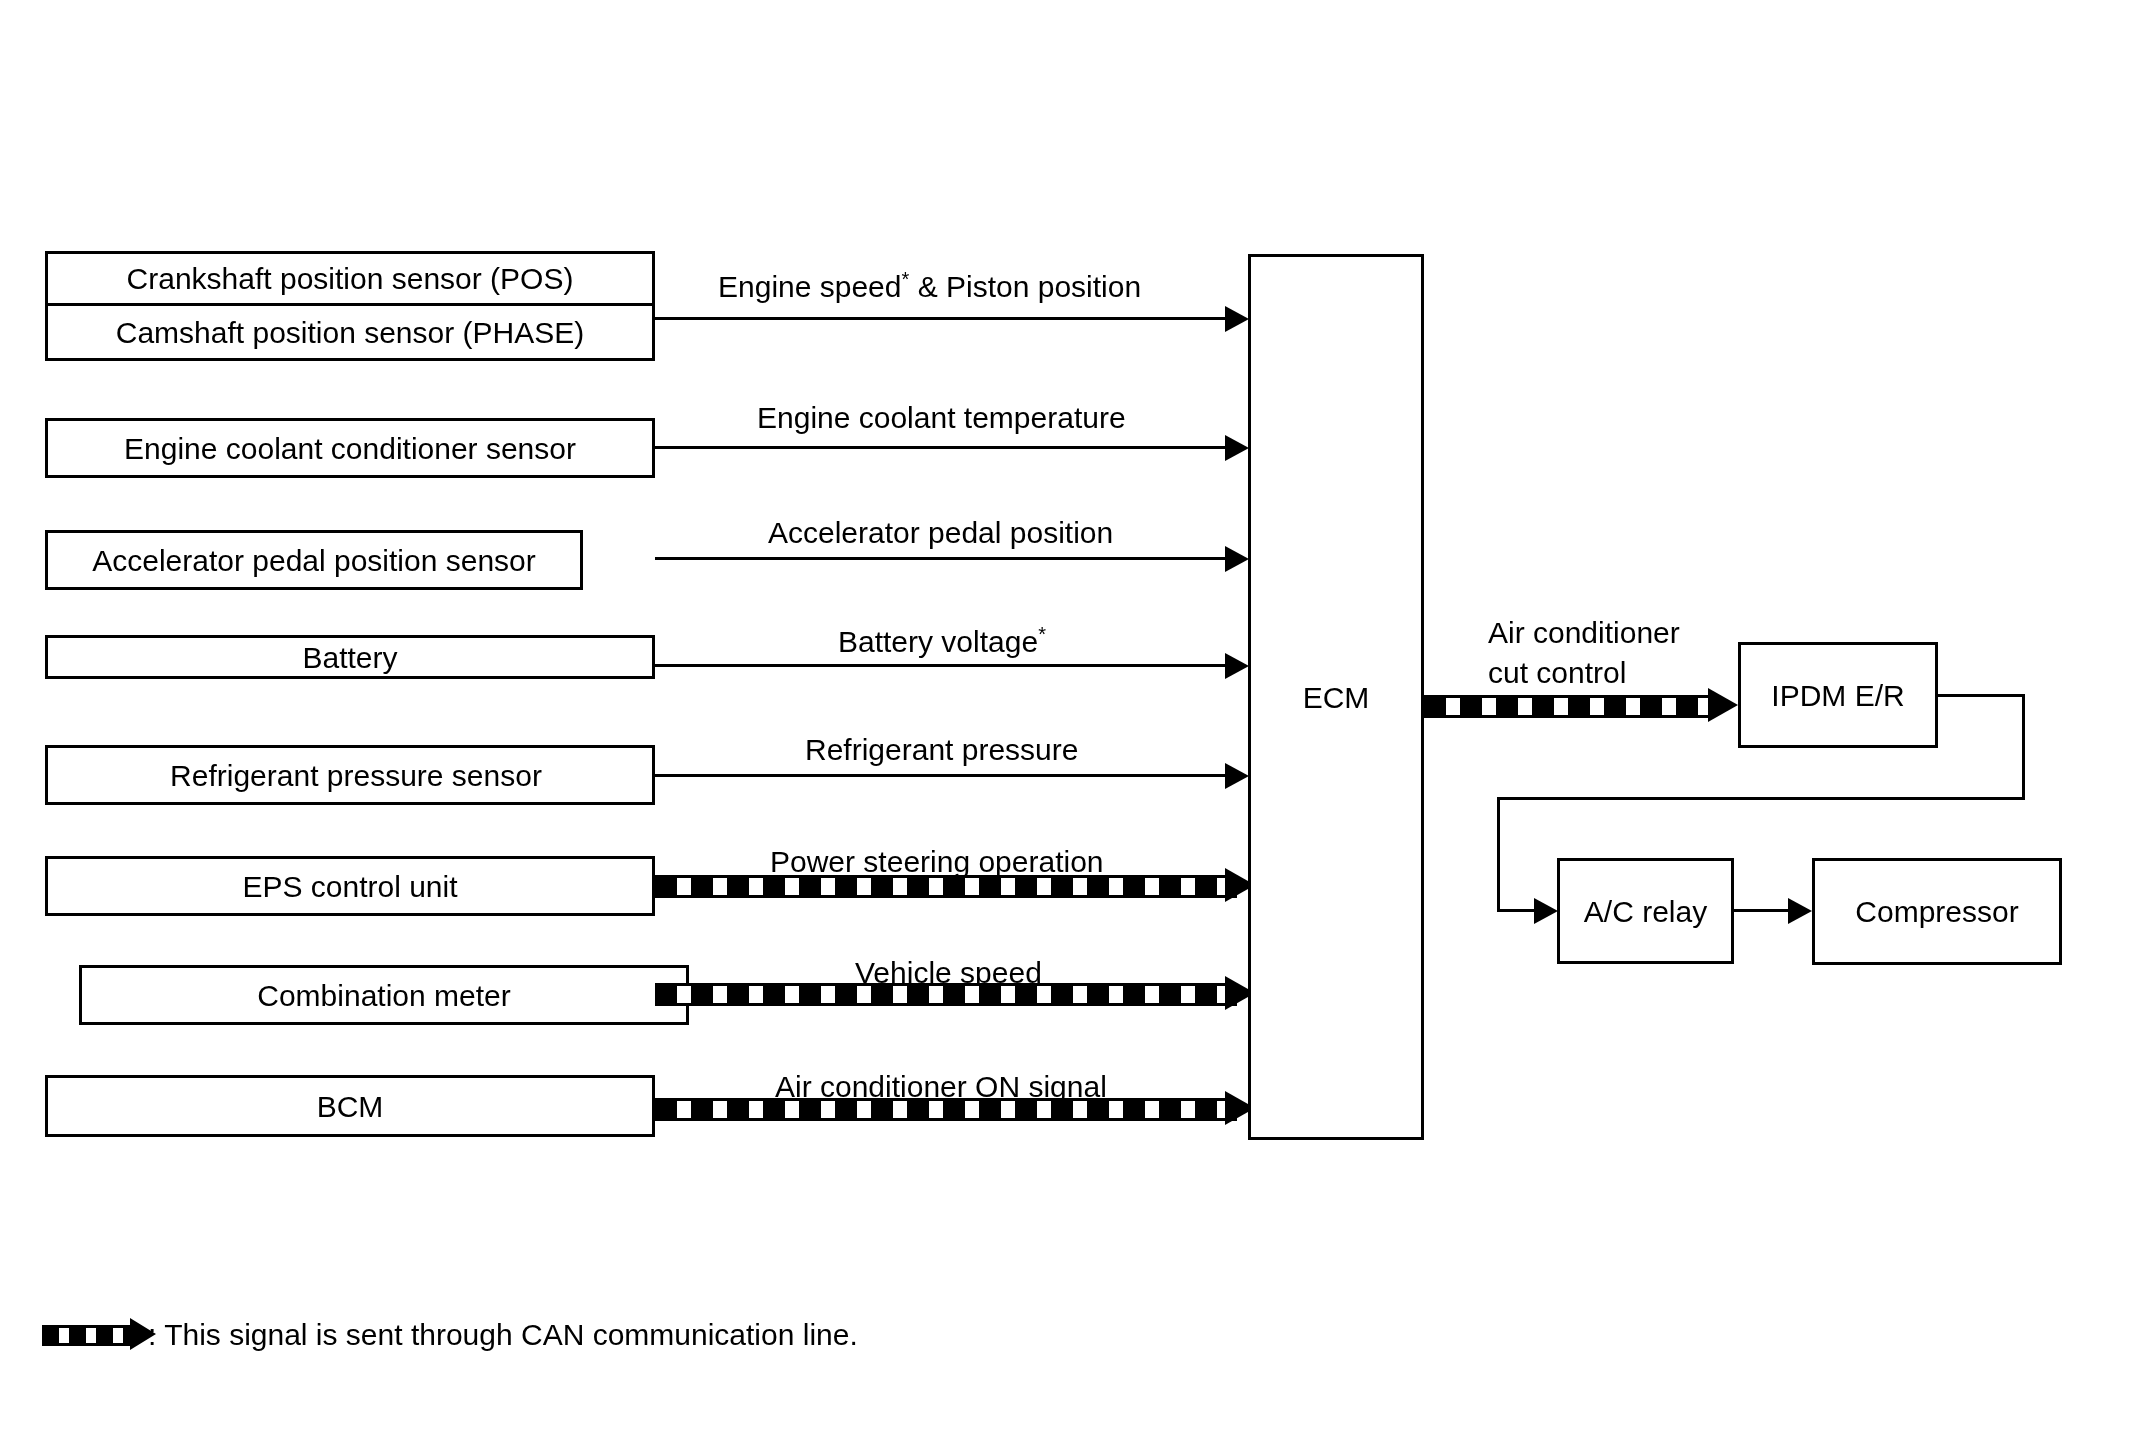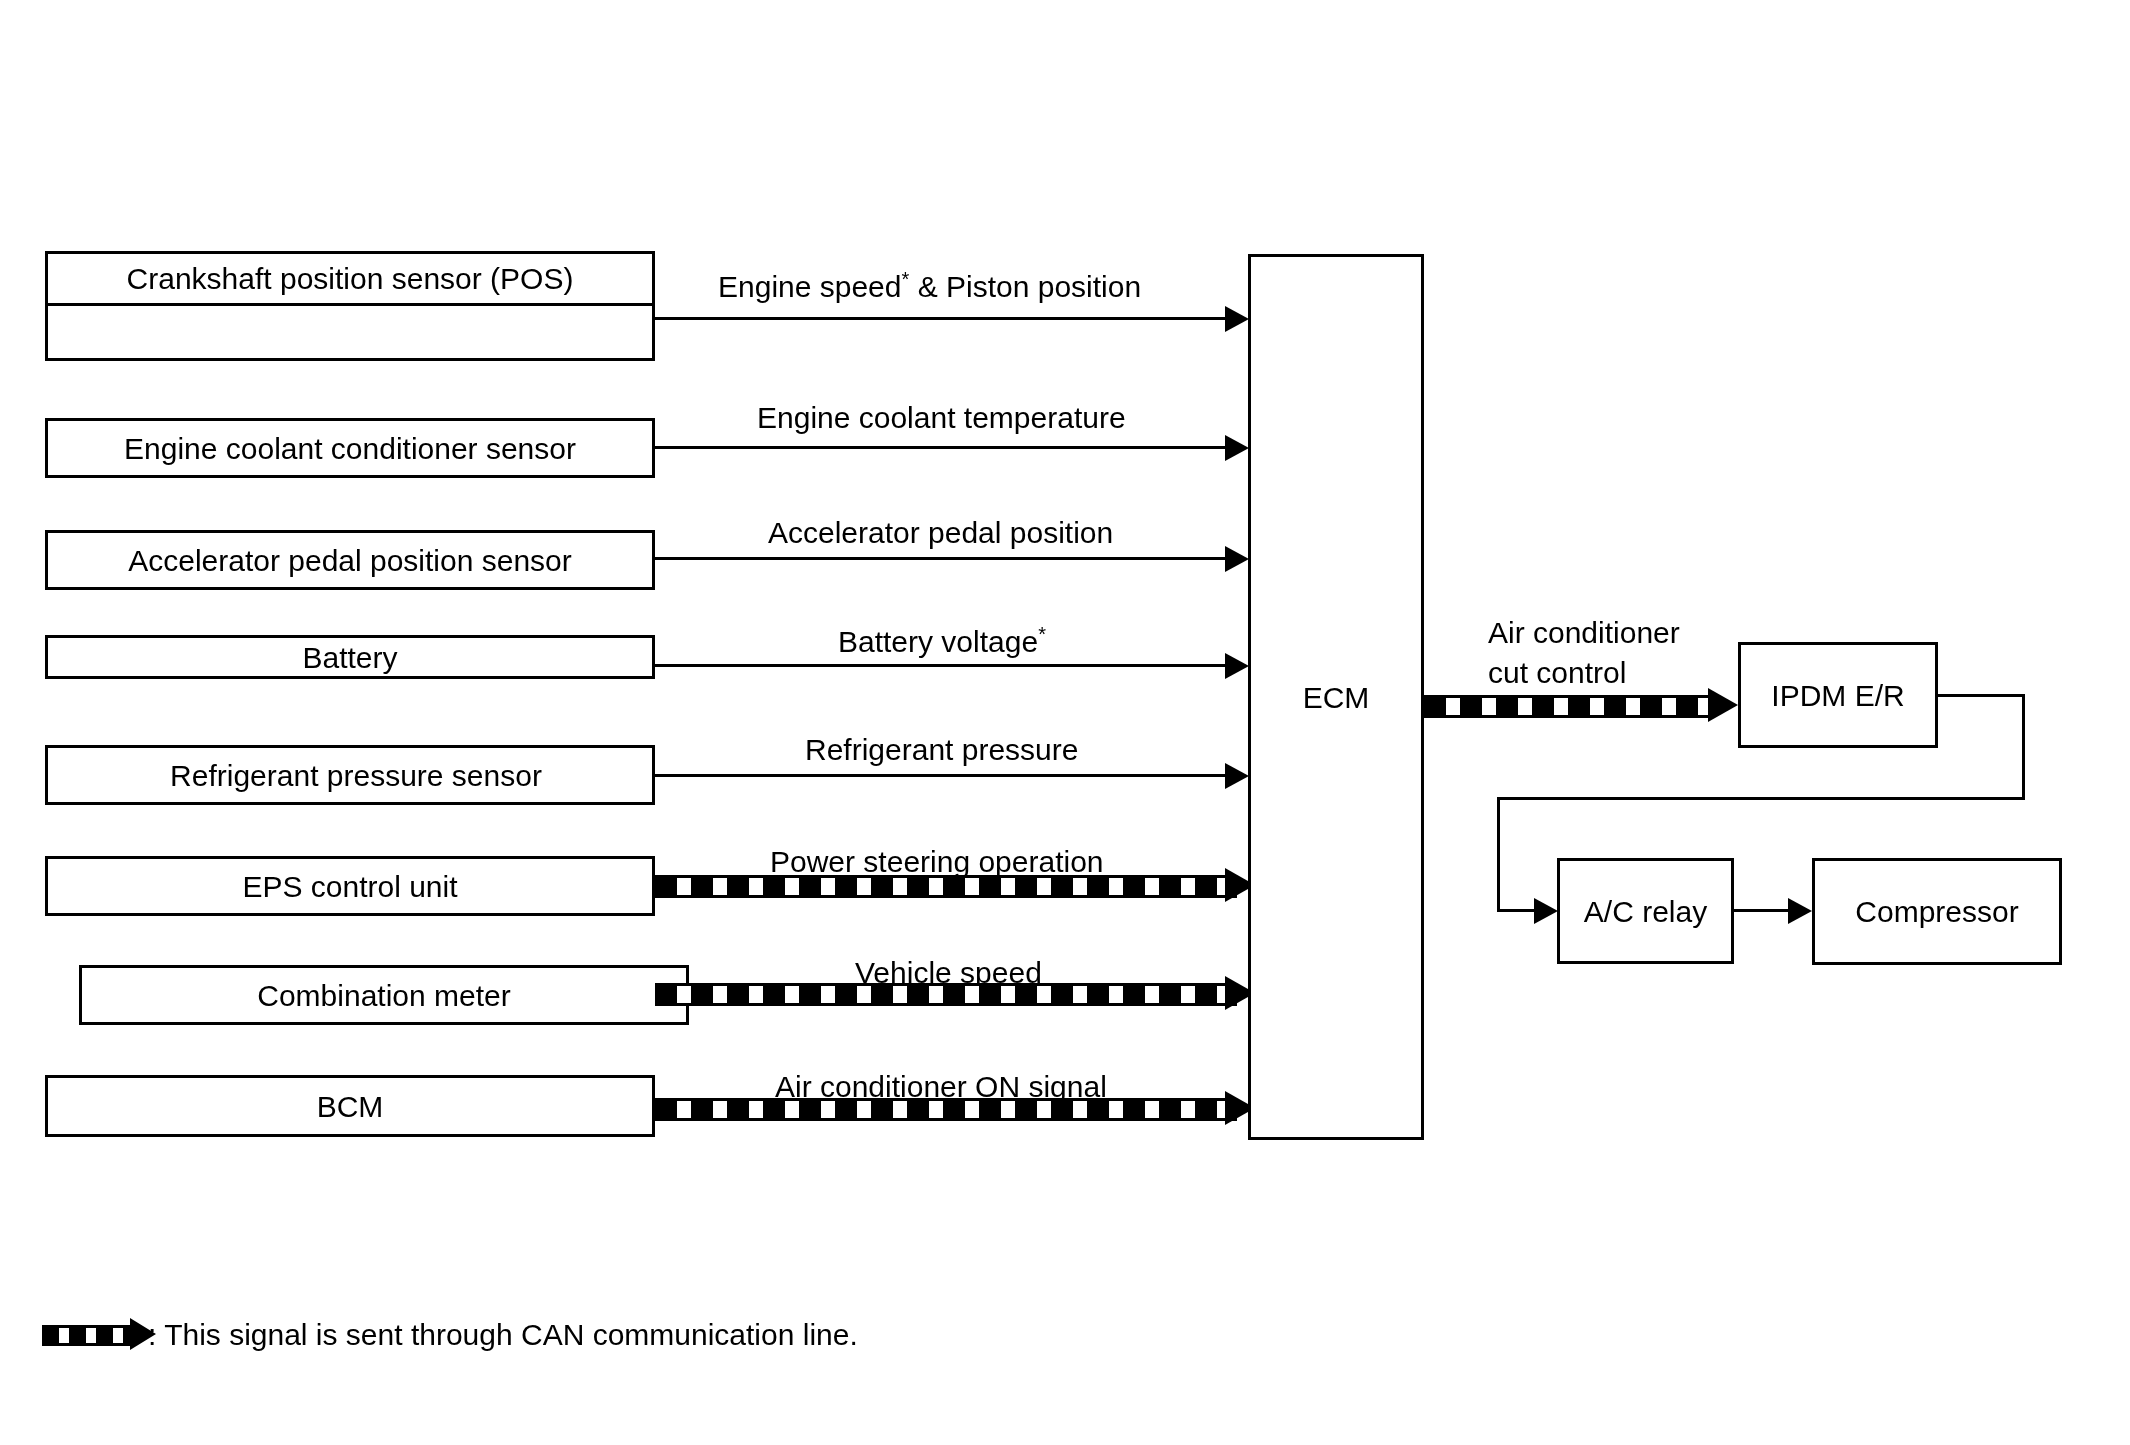--- a/index.html
+++ b/index.html
@@ -118,37 +118,38 @@
     border-left: 26px solid #000000;
   }
 </style>
 </head>
 <body>
 
 <div id="page">
 
   <div class="box split" style="left:45px; top:251px; width:610px; height:110px;">
     <div class="half top">Crankshaft position sensor (POS)</div>
+    <div class="half">Camshaft position sensor (PHASE)</div>
   </div>
   <div class="sig-label" style="left:718px; top:272px;">
     <span>Engine speed</span><sup>*</sup><span> &amp; Piston position</span>
   </div>
   <div class="shaft" style="left:655px; top:317px; width:572px;"></div>
   <div class="arrowhead" style="left:1225px; top:306px;"></div>
 
   <div class="box" style="left:45px; top:418px; width:610px; height:60px;">
     <span>Engine coolant conditioner sensor</span>
   </div>
   <div class="sig-label" style="left:757px; top:403px;">
     <span>Engine coolant temperature</span>
   </div>
   <div class="shaft" style="left:655px; top:446px; width:572px;"></div>
   <div class="arrowhead" style="left:1225px; top:435px;"></div>
 
-  <div class="box" style="left:45px; top:530px; width:610px; height:60px;">
+  <div class="box" style="left:45px; top:530px; width:538px; height:60px;">
     <span>Accelerator pedal position sensor</span>
   </div>
   <div class="sig-label" style="left:768px; top:518px;">
     <span>Accelerator pedal position</span>
   </div>
   <div class="shaft" style="left:655px; top:557px; width:572px;"></div>
   <div class="arrowhead" style="left:1225px; top:546px;"></div>
 
   <div class="box" style="left:45px; top:635px; width:610px; height:44px;">
     <span>Battery</span>

